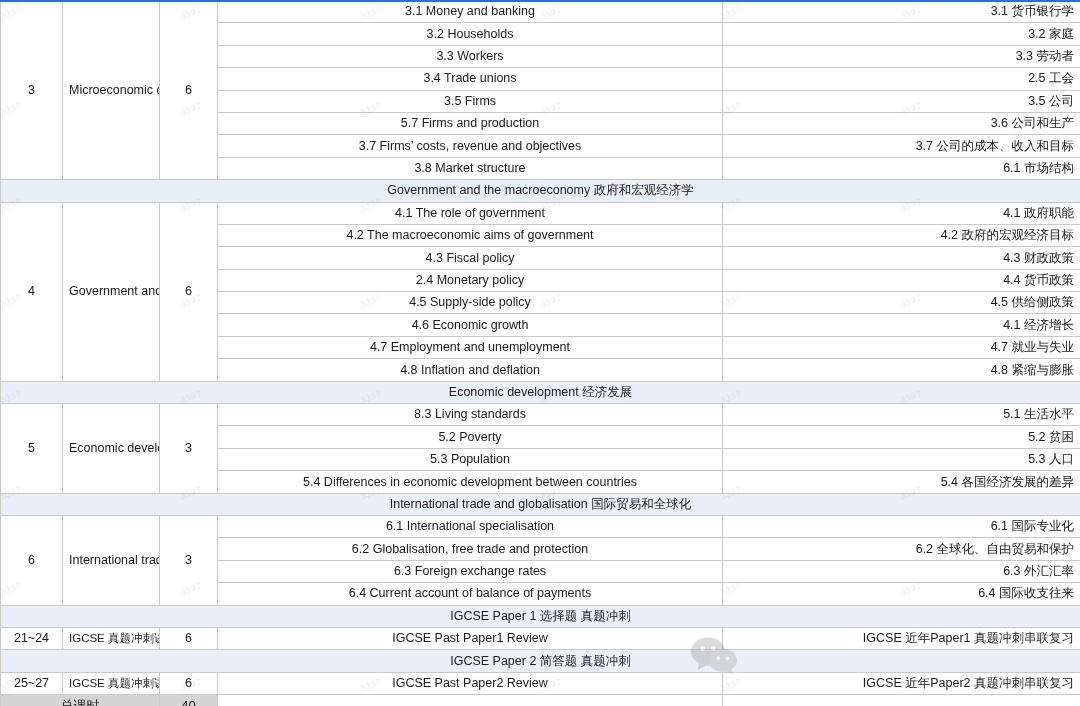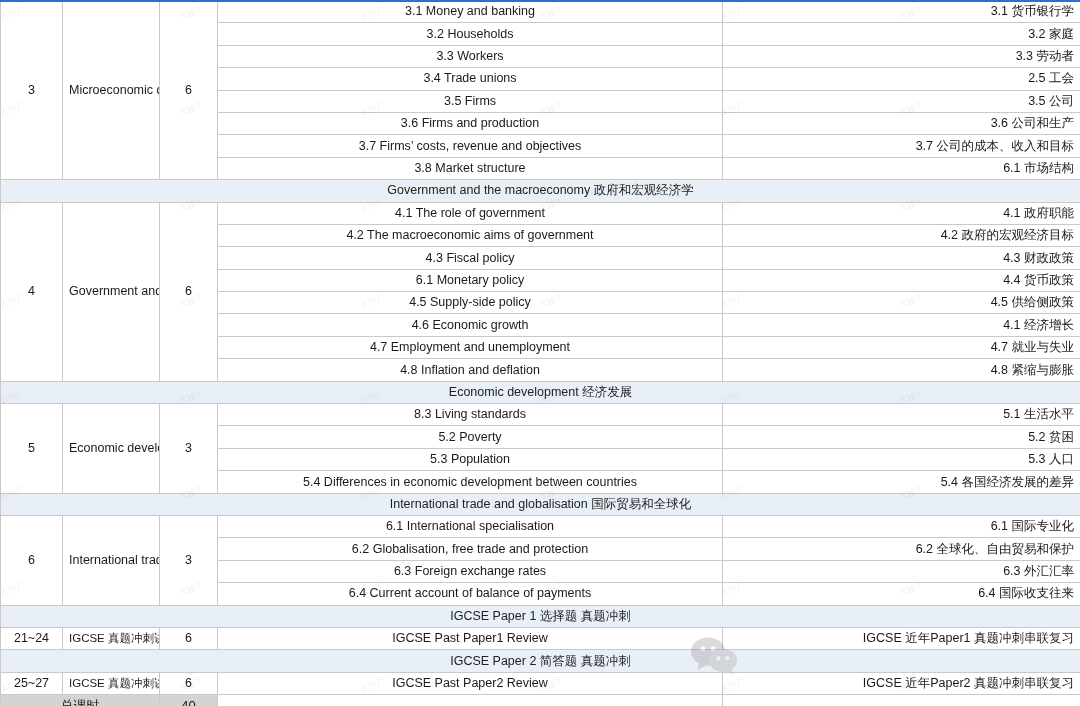--- a/index.html
+++ b/index.html
@@ -126,21 +126,21 @@
         </tr>
         <tr>
           <td class="topic">3.4 Trade unions</td>
           <td class="topic-cn">2.5 工会</td>
         </tr>
         <tr>
           <td class="topic">3.5 Firms</td>
           <td class="topic-cn">3.5 公司</td>
         </tr>
         <tr>
-          <td class="topic">3.6 Firms and production</td>
+          <td class="topic">5.7 Firms and production</td>
           <td class="topic-cn">3.6 公司和生产</td>
         </tr>
         <tr>
           <td class="topic">3.7 Firms’   costs, revenue and objectives</td>
           <td class="topic-cn">3.7 公司的成本、收入和目标</td>
         </tr>
         <tr>
           <td class="topic">3.8 Market structure</td>
           <td class="topic-cn">6.1 市场结构</td>
         </tr>
@@ -156,21 +156,21 @@
         </tr>
         <tr>
           <td class="topic">4.2 The macroeconomic aims of government</td>
           <td class="topic-cn">4.2 政府的宏观经济目标</td>
         </tr>
         <tr>
           <td class="topic">4.3 Fiscal policy</td>
           <td class="topic-cn">4.3 财政政策</td>
         </tr>
         <tr>
-          <td class="topic">6.1 Monetary policy</td>
+          <td class="topic">2.4 Monetary policy</td>
           <td class="topic-cn">4.4 货币政策</td>
         </tr>
         <tr>
           <td class="topic">4.5 Supply-side policy</td>
           <td class="topic-cn">4.5 供给侧政策</td>
         </tr>
         <tr>
           <td class="topic">4.6 Economic growth</td>
           <td class="topic-cn">4.1 经济增长</td>
         </tr>

